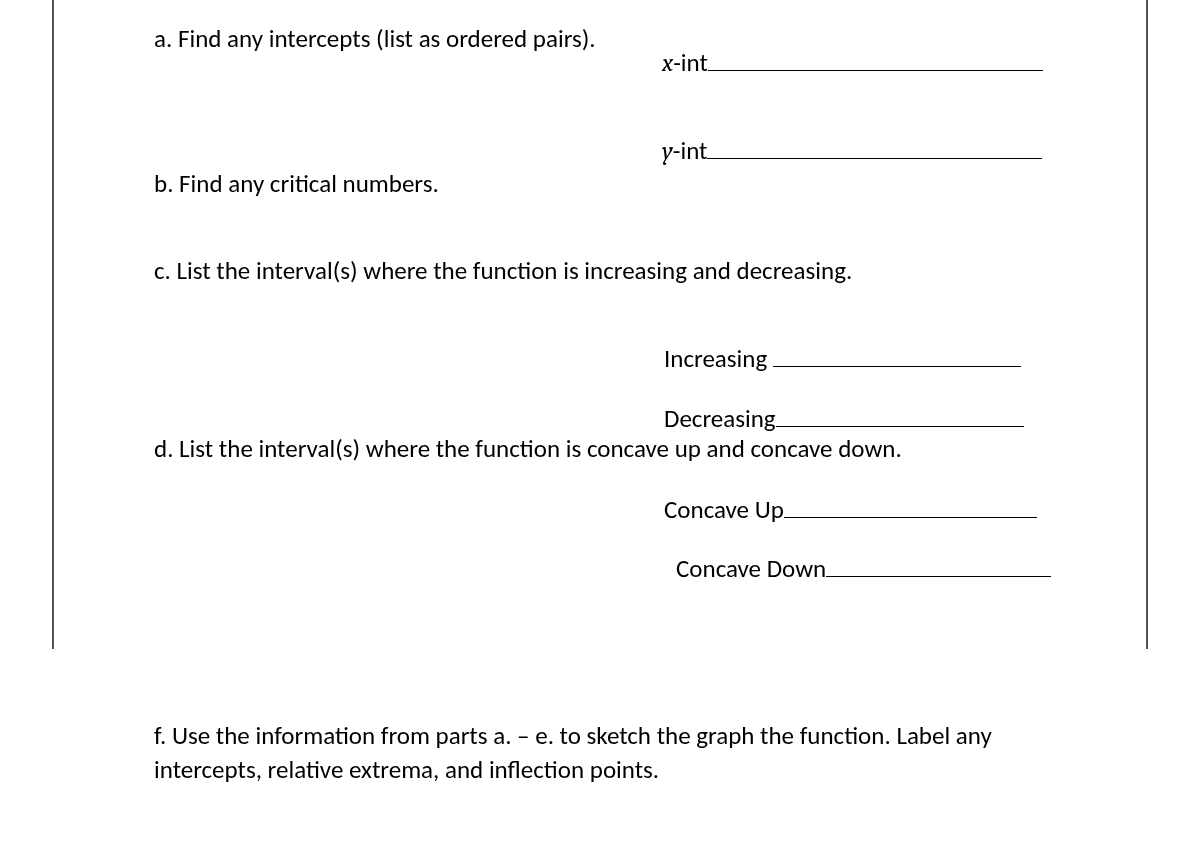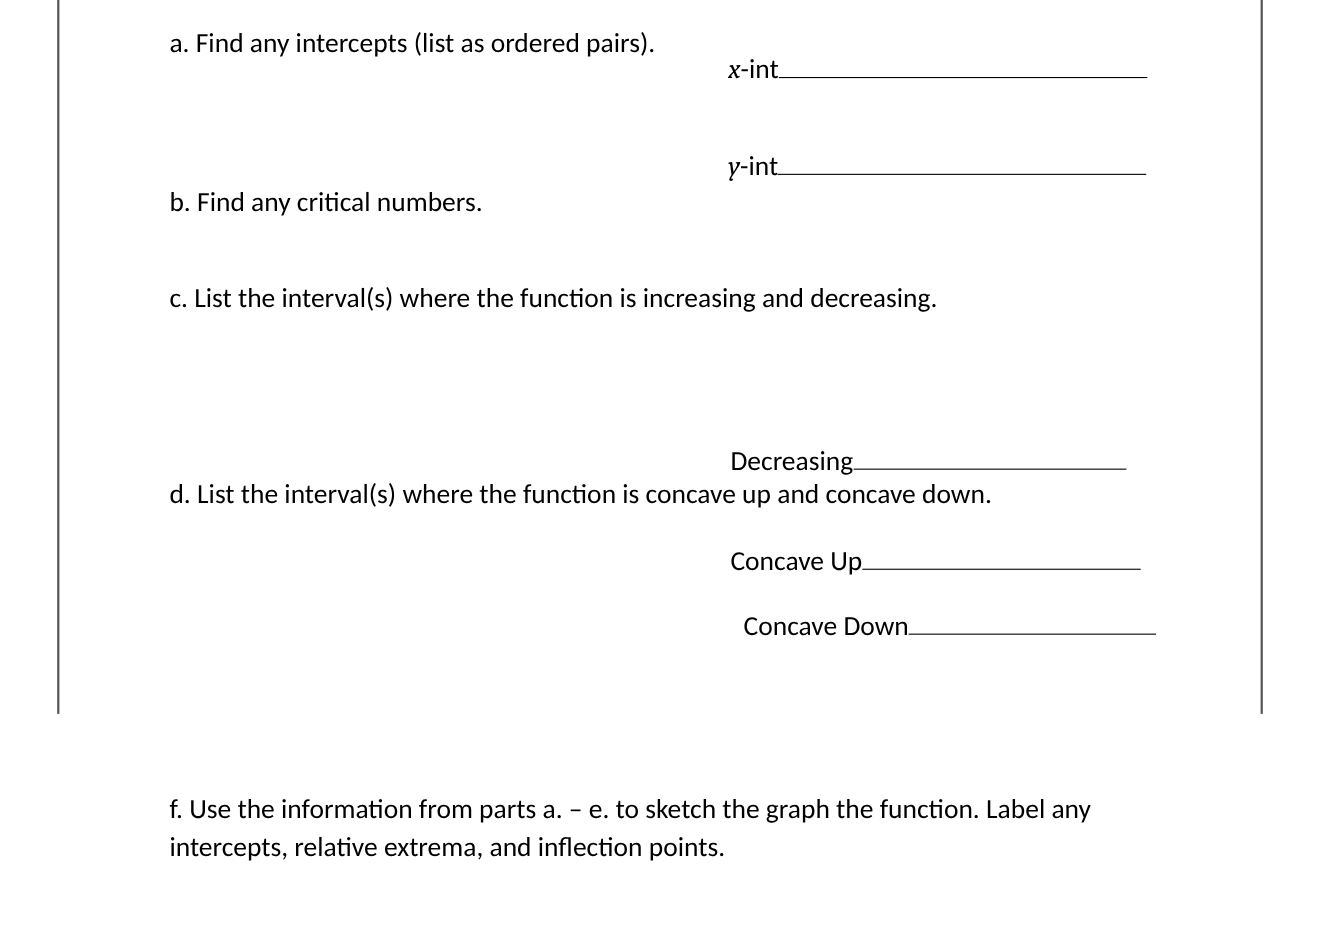--- a/index.html
+++ b/index.html
@@ -139,20 +139,24 @@
     <span>
       <span class="italic-var">y</span><span>-int</span>
     </span>
     <span class="blank"></span>
   </div>
 
   <div class="question q-b">b. Find any critical numbers.</div>
 
   <div class="question q-c">c. List the interval(s) where the function is increasing and decreasing.</div>
 
+  <div class="ans-line inc-row">
+    <span>Increasing</span>
+    <span class="blank"></span>
+  </div>
 
   <div class="ans-line dec-row">
     <span>Decreasing</span>
     <span class="blank"></span>
   </div>
 
   <div class="question q-d">d. List the interval(s) where the function is concave up and concave down.</div>
 
   <div class="ans-line cu-row">
     <span>Concave Up</span>

